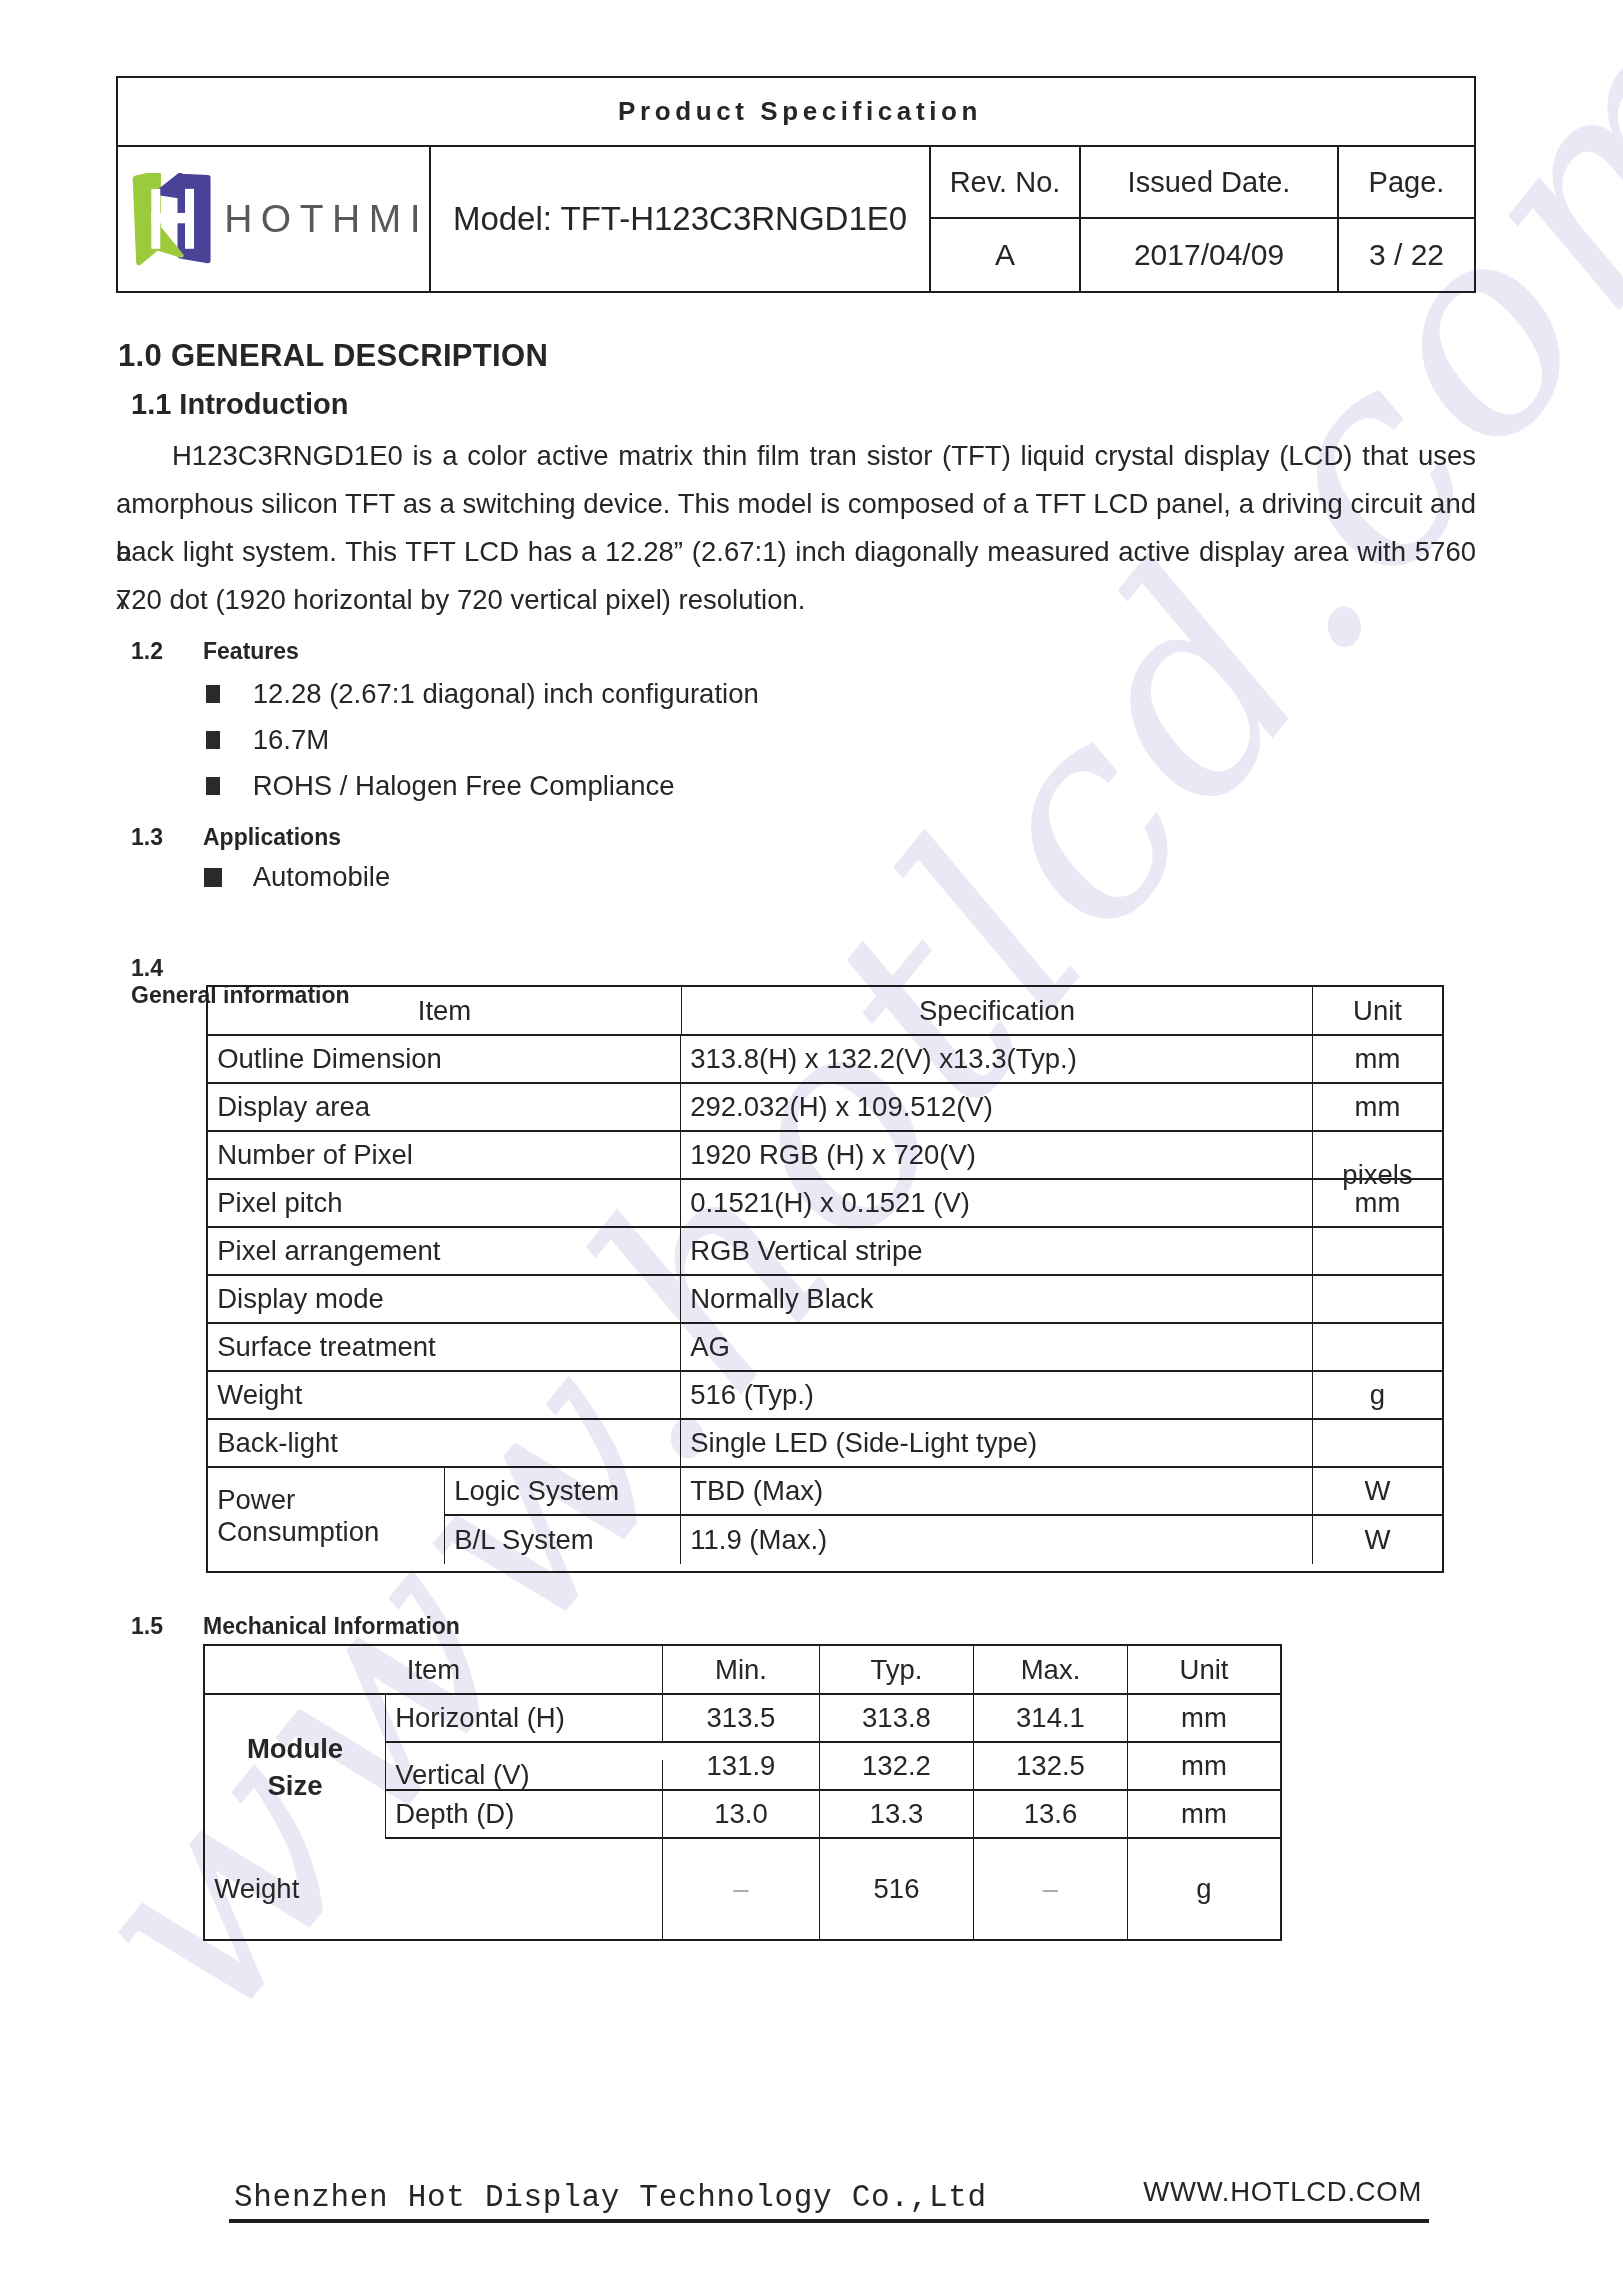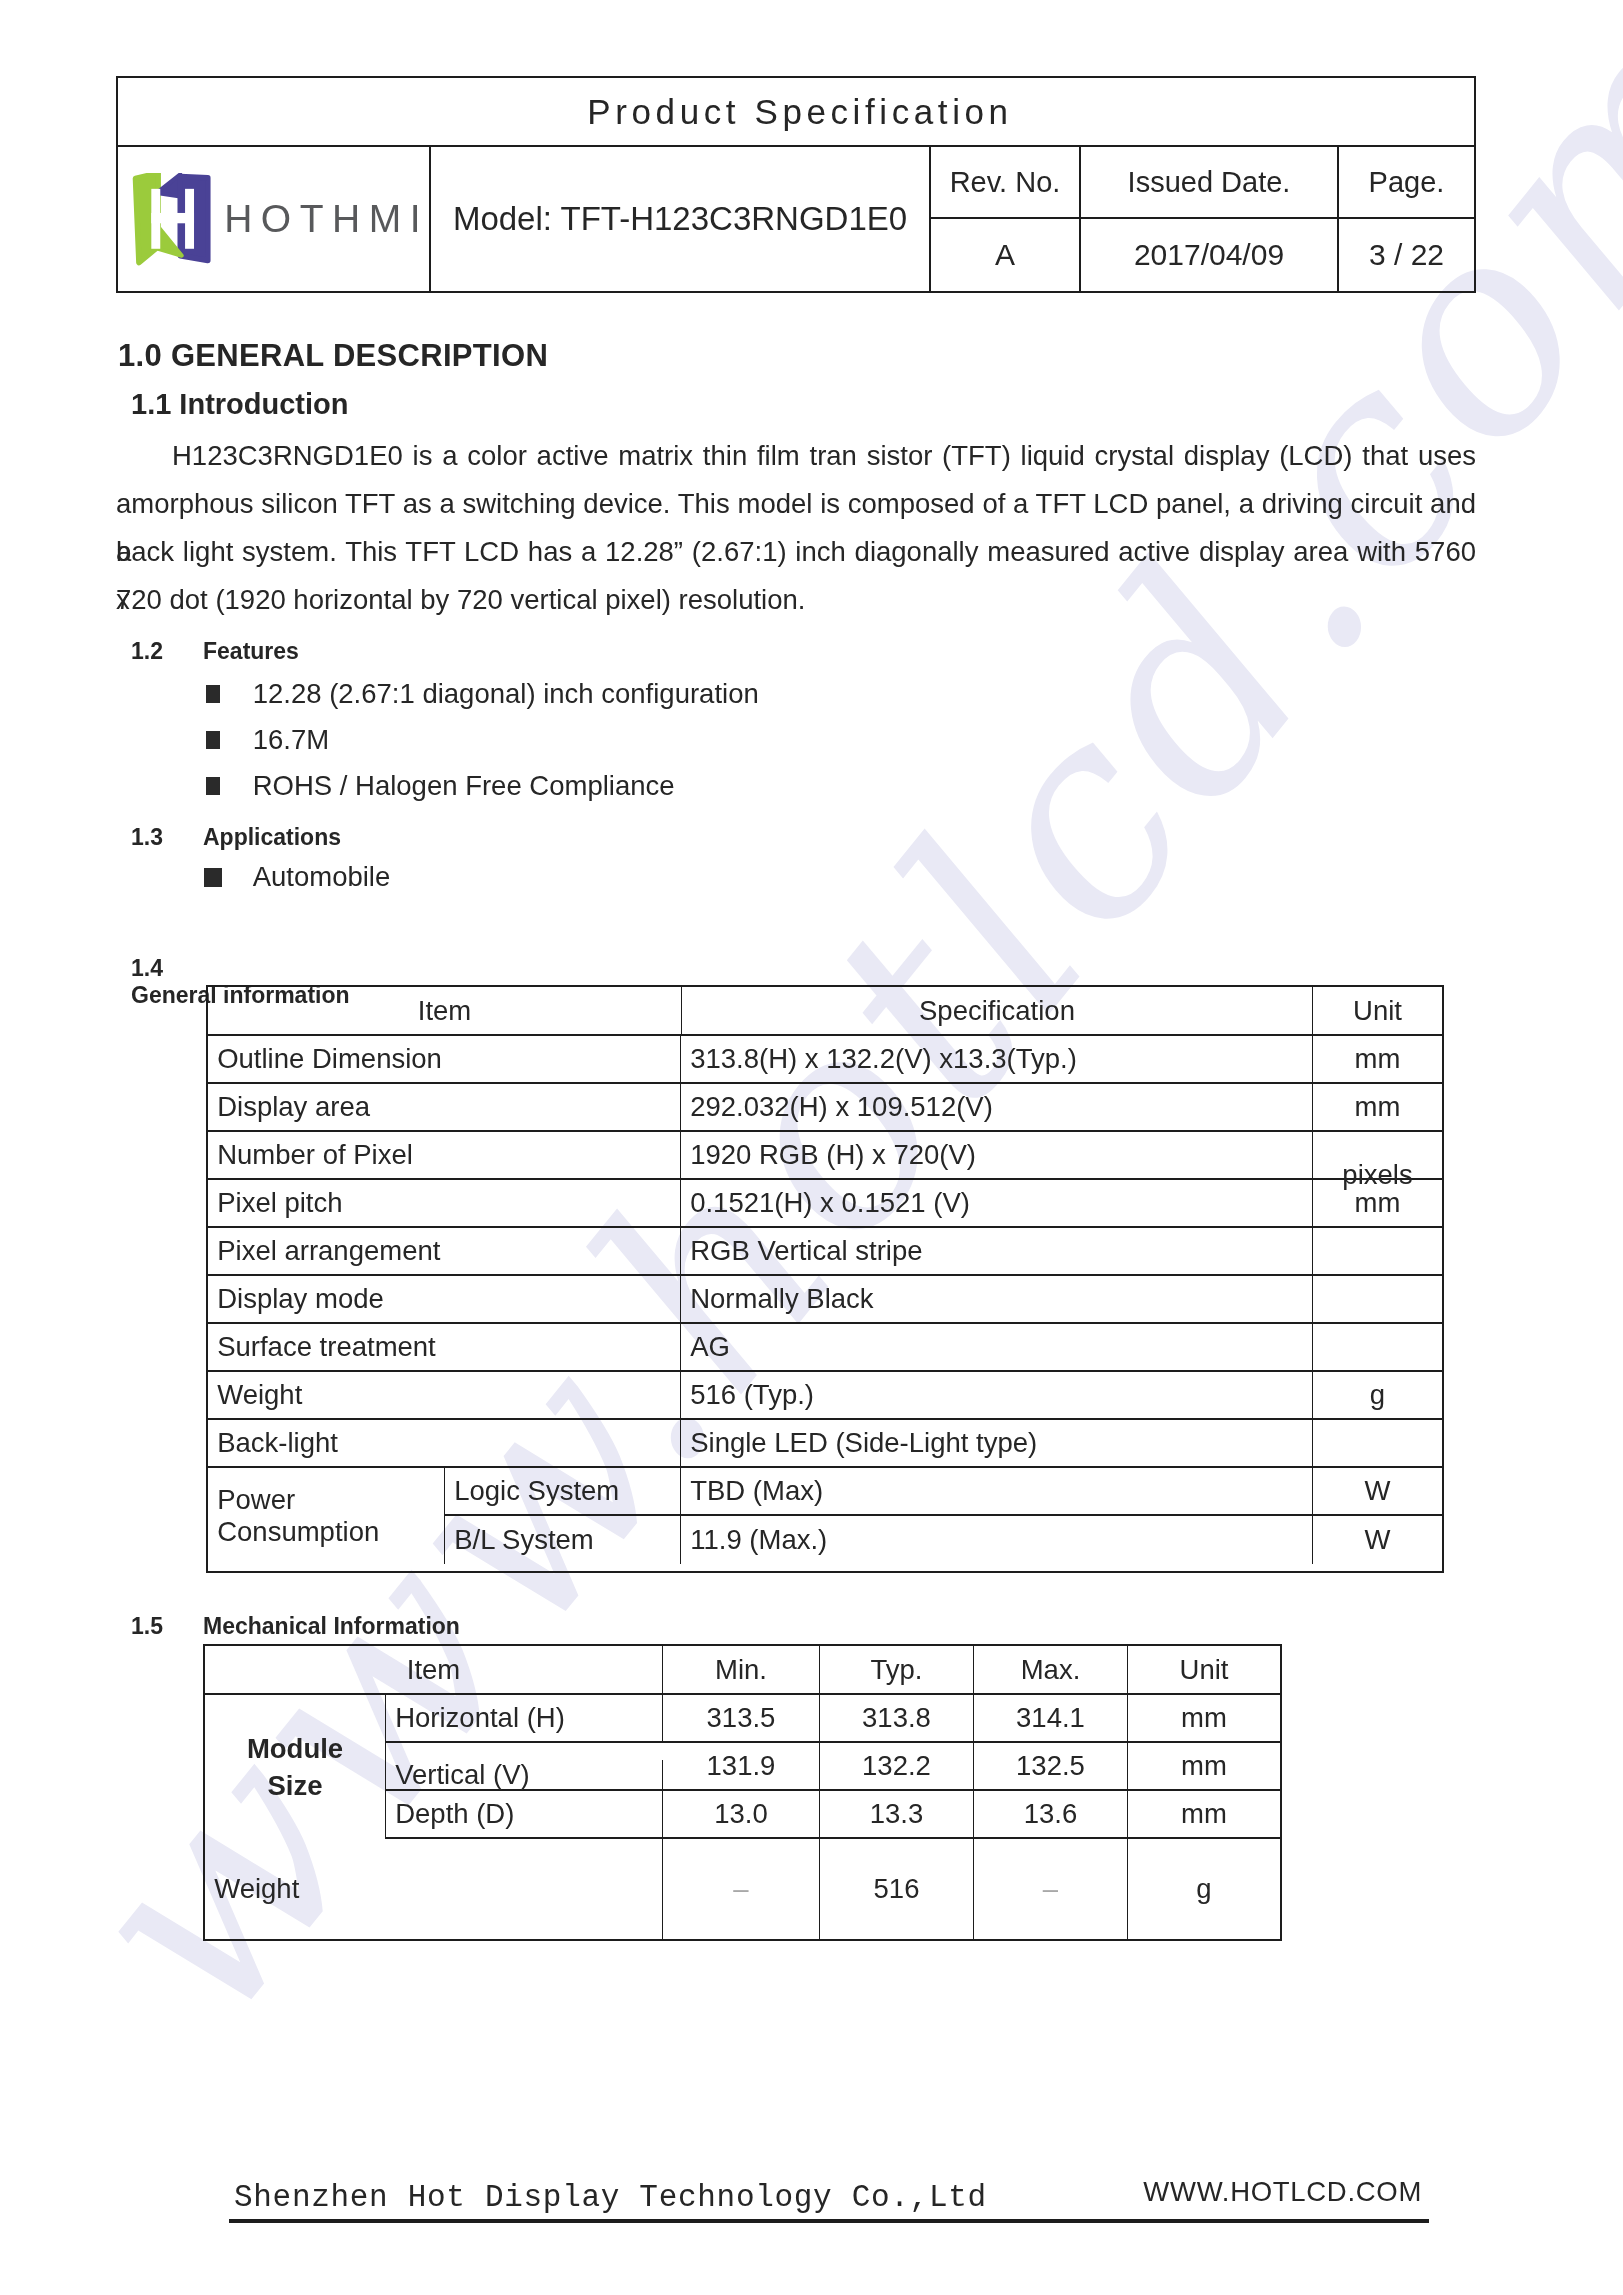--- a/index.html
+++ b/index.html
@@ -29,21 +29,21 @@
   .header-table{
     left:116px;top:76px;width:1360px;height:217px;
     border:2px solid var(--bc);
     display:grid;
     grid-template-columns:313px 500px 150px 258px 1fr;
     grid-template-rows:69px 72px 1fr;
     background:transparent;
   }
   .header-table>div{display:flex;align-items:center;justify-content:center;}
   .ht-title{grid-area:1/1/2/6;border-bottom:2px solid var(--bc);
-    font-size:35px;font-weight:normal;letter-spacing:4.6px;padding-left:8px;}
+    font-size:26px;font-weight:bold;letter-spacing:4.6px;padding-left:8px;}
   .ht-logo{grid-area:2/1/4/2;border-right:2px solid var(--bc);
     justify-content:flex-start !important;padding-left:14.4px;gap:6.5px;}
   .ht-model{grid-area:2/2/4/3;border-right:2px solid var(--bc);font-size:33px;}
   .ht-rev-l{grid-area:2/3/3/4;border-right:2px solid var(--bc);border-bottom:2px solid var(--bc);}
   .ht-date-l{grid-area:2/4/3/5;border-right:2px solid var(--bc);border-bottom:2px solid var(--bc);}
   .ht-page-l{grid-area:2/5/3/6;border-bottom:2px solid var(--bc);}
   .ht-rev-v{grid-area:3/3/4/4;border-right:2px solid var(--bc);}
   .ht-date-v{grid-area:3/4/4/5;border-right:2px solid var(--bc);}
   .ht-page-v{grid-area:3/5/4/6;}
   .ht-label{font-size:29px;}

